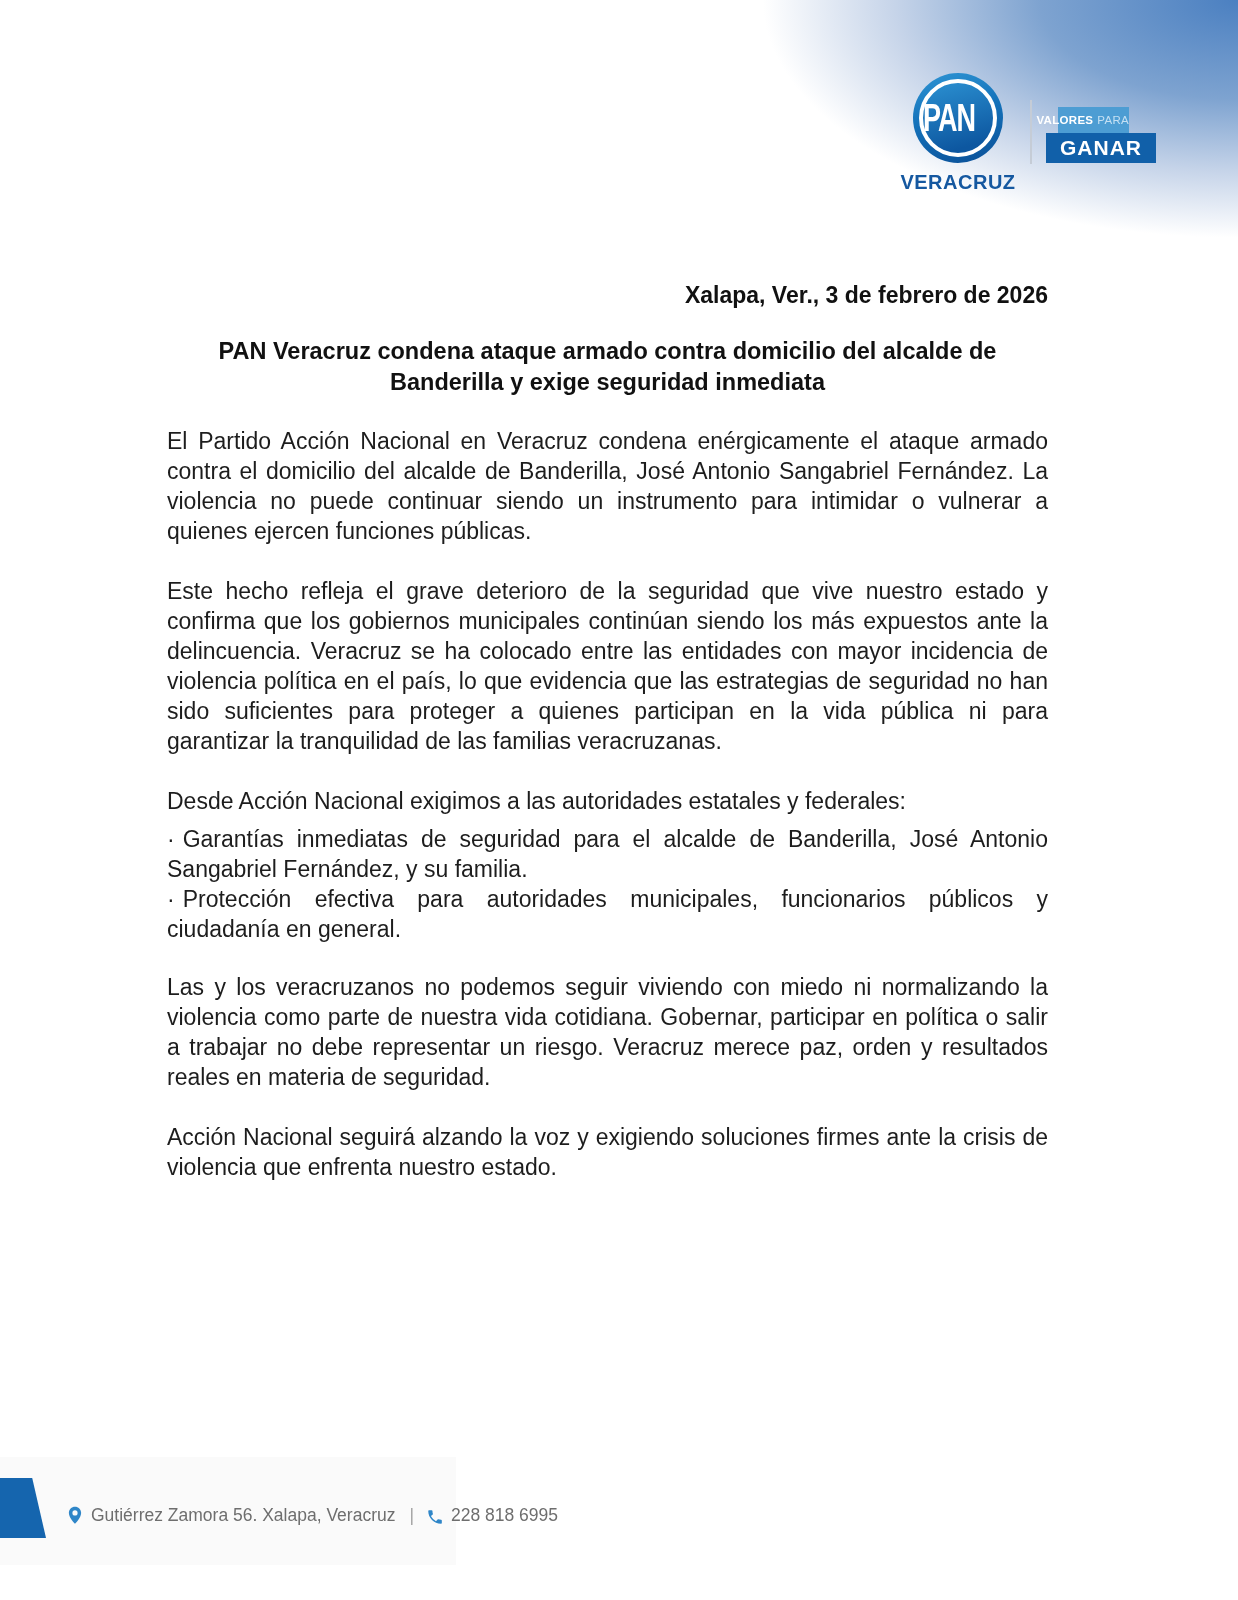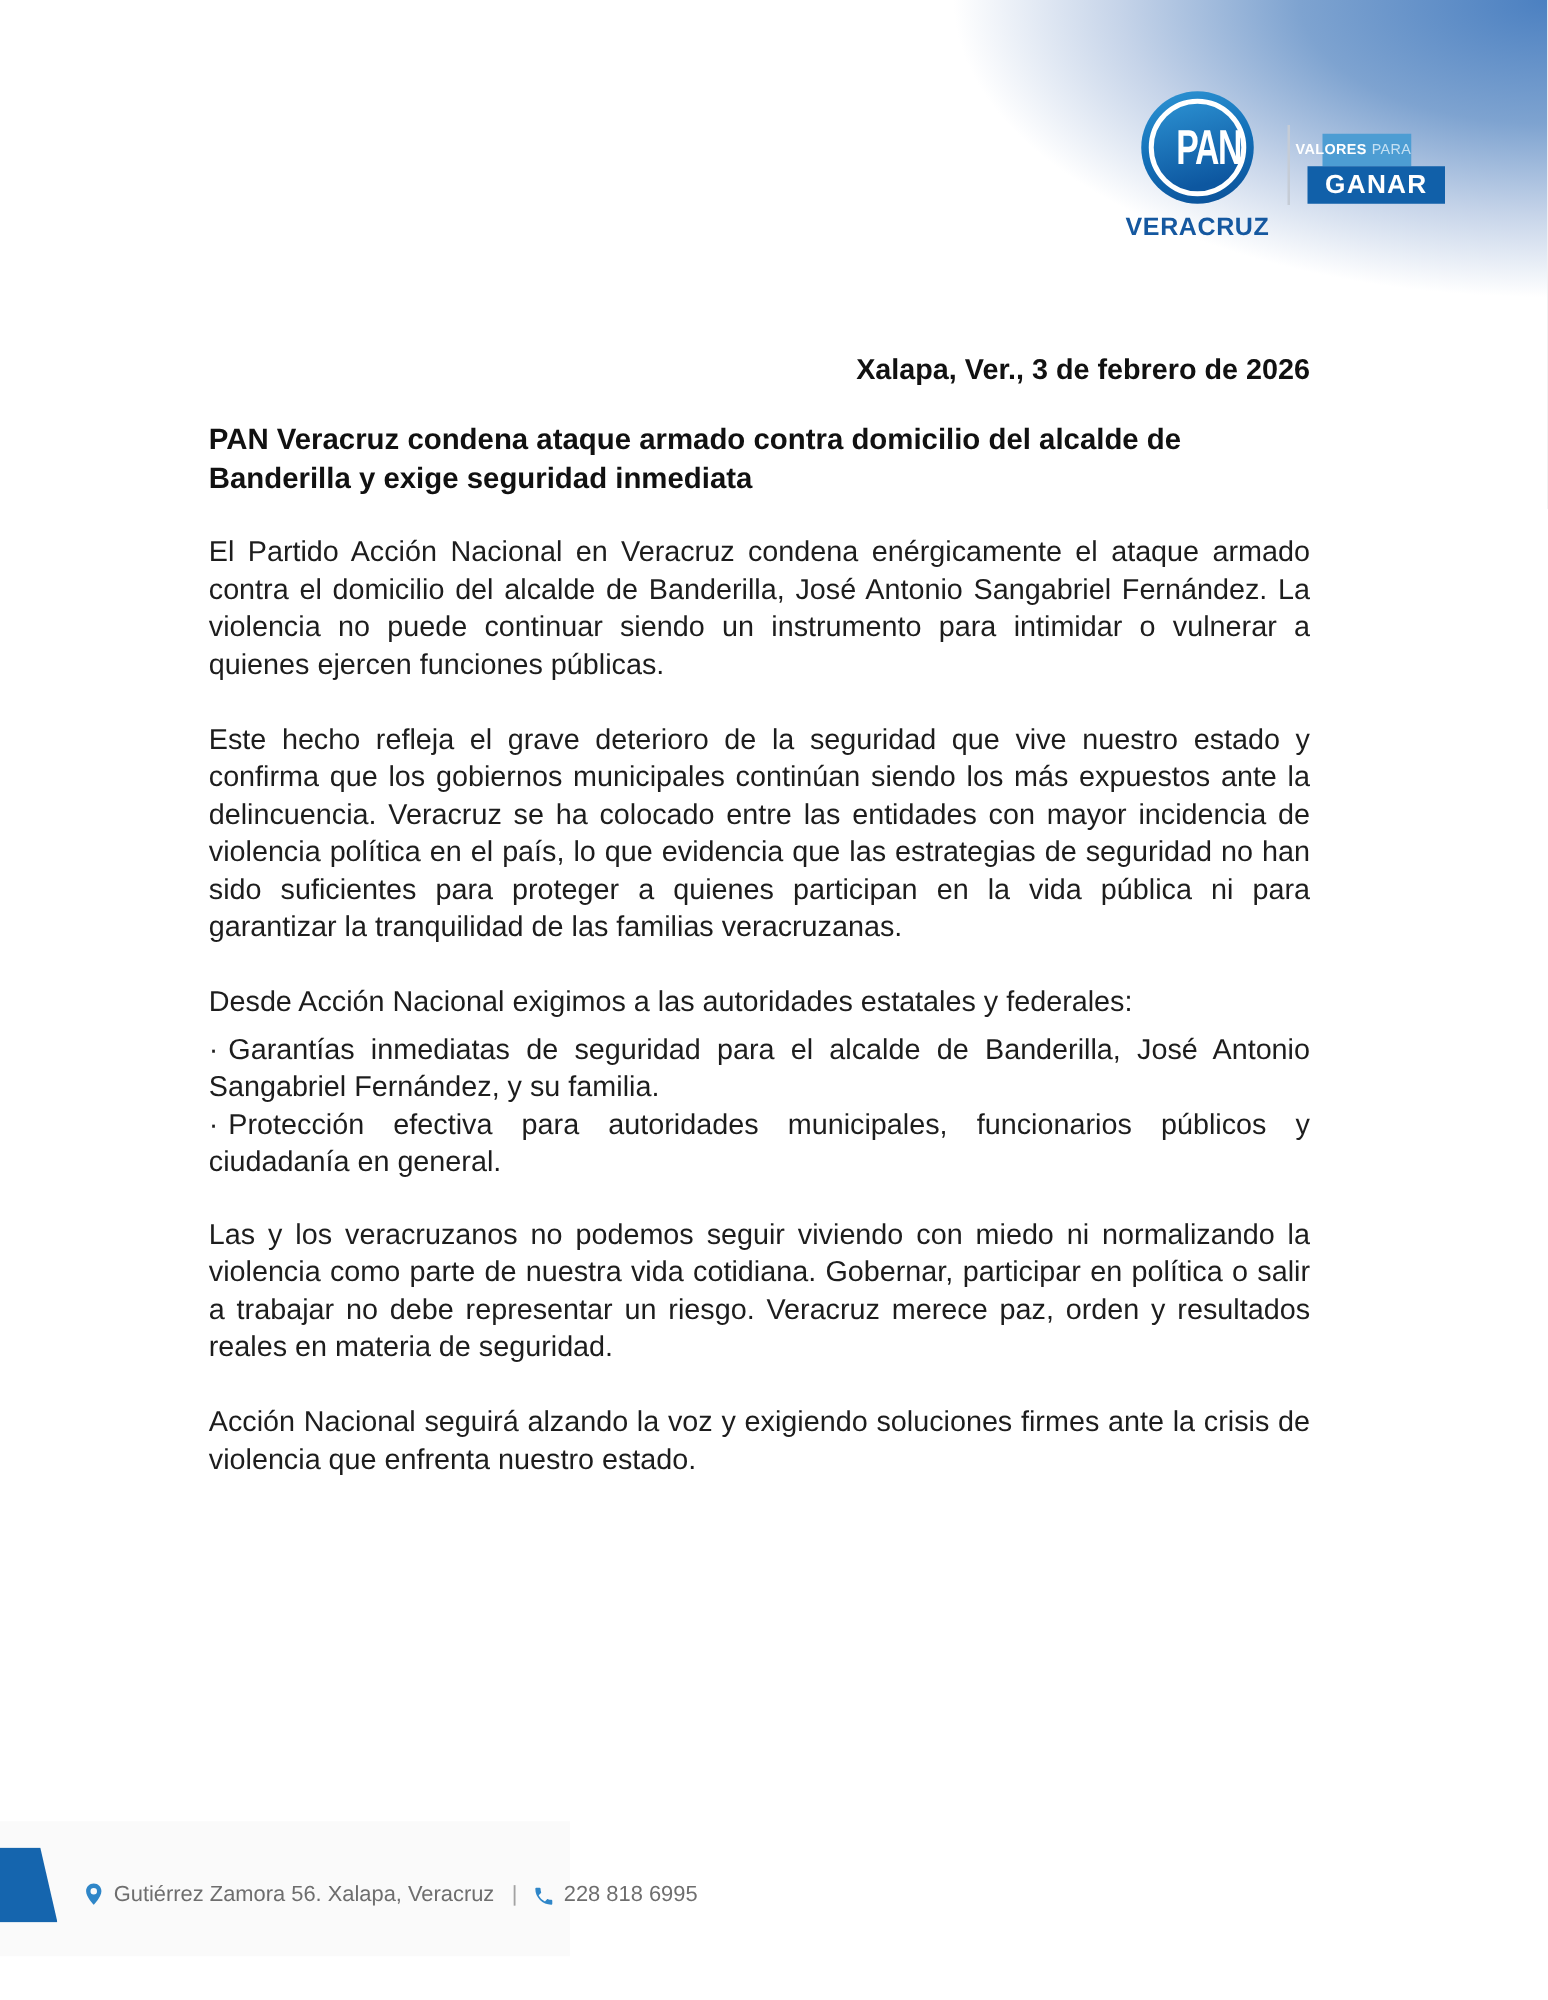--- a/index.html
+++ b/index.html
@@ -25,21 +25,21 @@
   
   .logo-circle {
     position:absolute; left:913px; top:73px;
     width:90px; height:90px; border-radius:50%;
     background:linear-gradient(165deg, #2f95d4 0%, #1472ba 45%, #0a4f97 100%);
   }
   .logo-inner {
     position:absolute; inset:6px; border-radius:50%;
     border:4px solid #ffffff;
     background:linear-gradient(165deg, #2b90d1 0%, #0d57a0 85%);
-    display:flex; align-items:center; justify-content:flex-end;
+    display:flex; align-items:center; justify-content:flex-start;
   }
   .logo-acronym {
     color:#ffffff; font-weight:700; font-size:27px; letter-spacing:-1px;
     transform:scaleY(1.45); line-height:1;
   }
   .veracruz-label {
     position:absolute; left:878px; top:171px; width:160px;
     text-align:center; color:#1558a0;
     font-size:20px; font-weight:800; letter-spacing:0.5px;
   }
@@ -64,21 +64,21 @@
   
   .content {
     position:absolute; left:167px; top:280px; width:881px;
     font-size:23px; line-height:30px;
   }
   .dateline {
     text-align:right; font-weight:700; color:#111111;
     margin:0 0 26px 0;
   }
   .doc-title {
-    text-align:left; font-weight:700; color:#111111;
+    text-align:center; font-weight:700; color:#111111;
     font-size:23.5px; line-height:31px;
     margin:0 0 28px 0;
   }
   .para { text-align:justify; margin:0 0 30px 0; }
   .para.tight { margin-bottom:8px; }
   .bullet-list { margin:0 0 28px 0; }
   .bullet-item { text-align:justify; margin:0; }
   .bullet-marker { margin-right:8px; }
   .closing:last-child { margin-bottom:0; }
 

